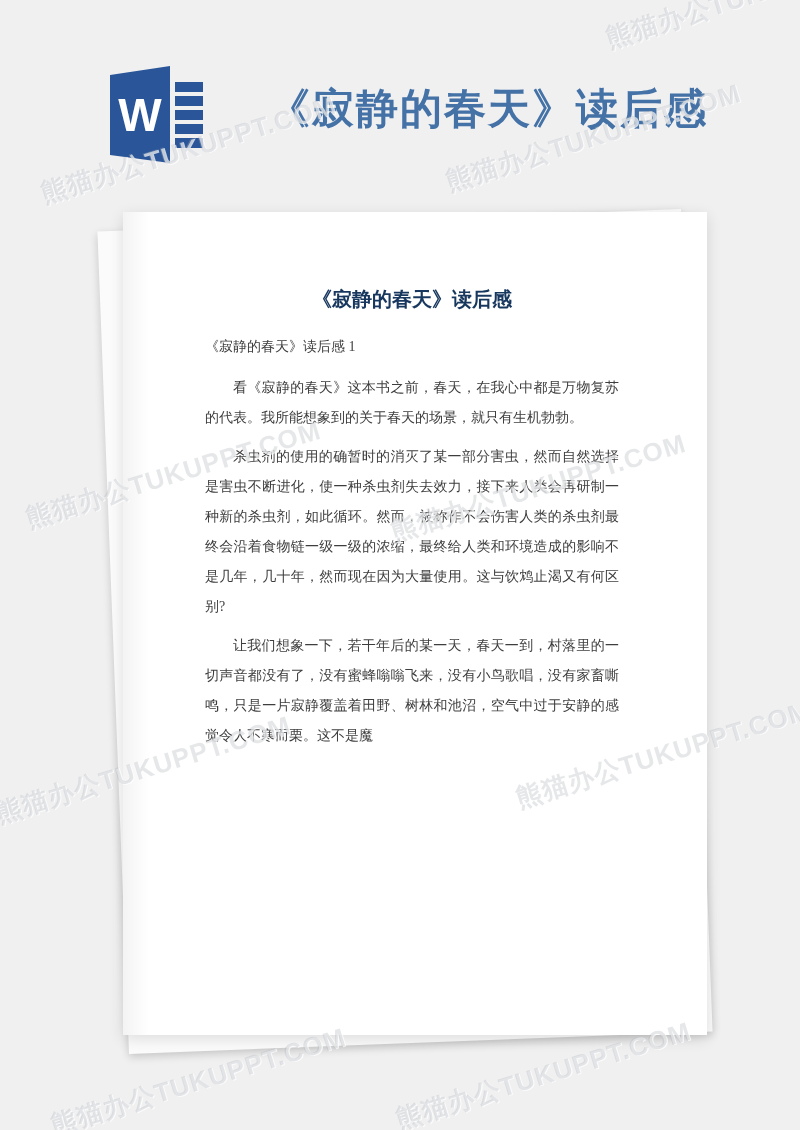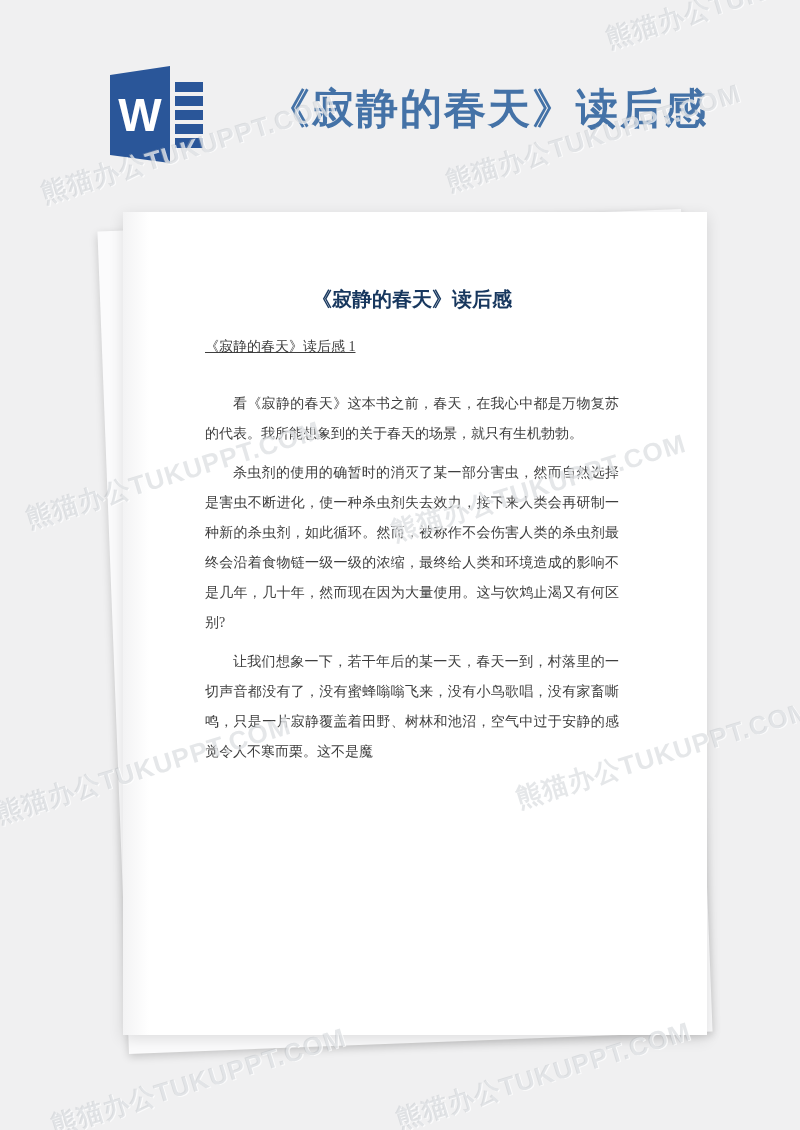--- a/index.html
+++ b/index.html
@@ -45,23 +45,23 @@
   }
   .page-inner{padding:74px 88px 0 82px;}
 
   .doc-title{
     margin:0 0 24px;text-align:center;
     font-family:"Liberation Sans",sans-serif;
     font-size:20px;line-height:27px;font-weight:bold;
     color:var(--doc-title);
   }
   .doc-subtitle{
-    margin:0 0 32px;
+    margin:0 0 16px;
     font-family:"Liberation Serif",serif;
-    font-size:14px;line-height:20px;color:var(--body-text);text-decoration:underline;
+    font-size:14px;line-height:20px;color:var(--body-text);
   }
   .doc-body p{
     margin:0 0 9px;
     font-family:"Liberation Serif",serif;
     font-size:14px;line-height:30px;
     color:var(--body-text);
     text-align:justify;text-indent:2em;
   }
 
   

